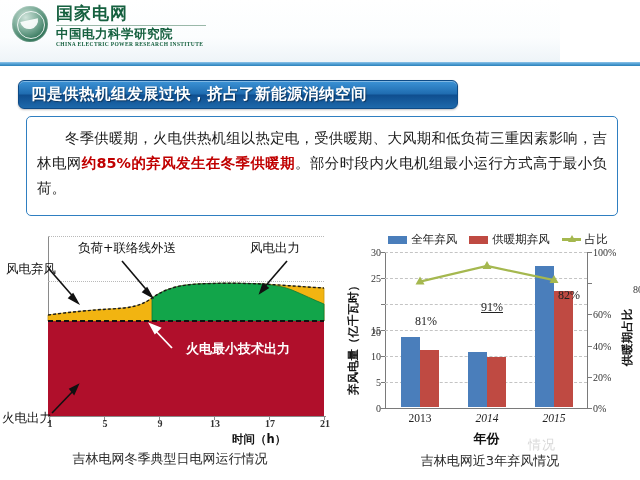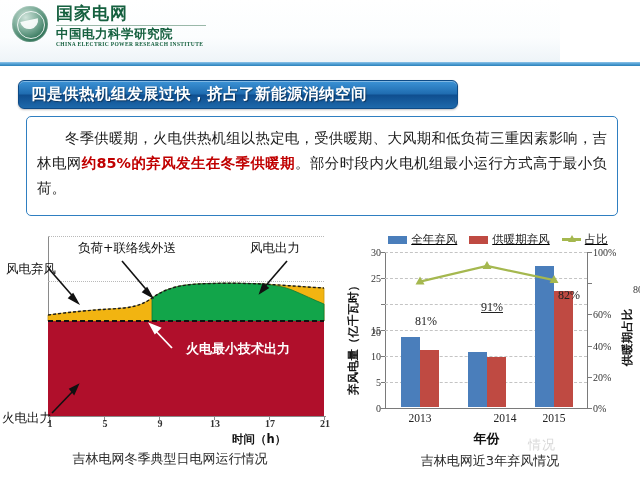--- a/index.html
+++ b/index.html
@@ -115,21 +115,21 @@
   .lc-ann {
     position: absolute; font-size: 12.5px; color: #111; white-space: nowrap;
     font-family: "DejaVu Sans", "Liberation Sans", sans-serif;
   }
   .lc-ann-white { color: #ffffff; font-size: 13px; font-weight: bold; }
 
   
   .rightchart { position: absolute; left: 340px; top: 228px; width: 300px; height: 252px; }
   .rc-legend {
     position: absolute; left: 38px; top: 4px; width: 240px;
-    display: flex; justify-content: center; align-items: center; gap: 12px; text-decoration: underline;
+    display: flex; justify-content: center; align-items: center; gap: 12px;
   }
   .rc-leg-item { display: flex; align-items: center; gap: 4px; }
   .rc-swatch { width: 19px; height: 8px; }
   .rc-leg-line { position: relative; width: 19px; height: 3px; background: #a5b84f; }
   .rc-leg-line::after {
     content: ""; position: absolute; left: 6px; top: -3px; width: 0; height: 0;
     border-left: 4px solid transparent; border-right: 4px solid transparent;
     border-bottom: 7px solid #a5b84f;
   }
   .rc-leg-label { font-size: 11.5px; color: #222; font-family: "DejaVu Sans","Liberation Sans",sans-serif; }
@@ -351,22 +351,22 @@
         <polygon points="102,9.0 97.5,17.0 106.5,17.0" fill="#a5b84f"></polygon>
         <polygon points="169,23.1 164.5,31.1 173.5,31.1" fill="#a5b84f"></polygon>
       </svg>
     </div>
 
     <div class="rc-datalabel" style="left:86px;  top:86px;">81%</div>
     <div class="rc-datalabel" style="left:152px; top:72px;text-decoration:underline;">91%</div>
     <div class="rc-datalabel" style="left:229px; top:60px;">82%</div>
 
     <div class="rc-xcat" style="left:80px;">2013</div>
-    <div class="rc-xcat" style="left:165px;">2014</div>
-    <div class="rc-xcat" style="left:214px;">2015</div>
+    <div class="rc-xcat" style="left:147px;font-style:italic;">2014</div>
+    <div class="rc-xcat" style="left:214px;font-style:italic;">2015</div>
 
     <div class="rc-xtitle">年份</div>
     <div class="rc-axistitle-l">弃风电量（亿千瓦时）</div>
     <div class="rc-axistitle-r">供暖期占比</div>
     <div class="rc-caption">吉林电网近3年弃风情况</div>
   </div>
 
   <div class="watermark">情况</div>
 </div>
 

